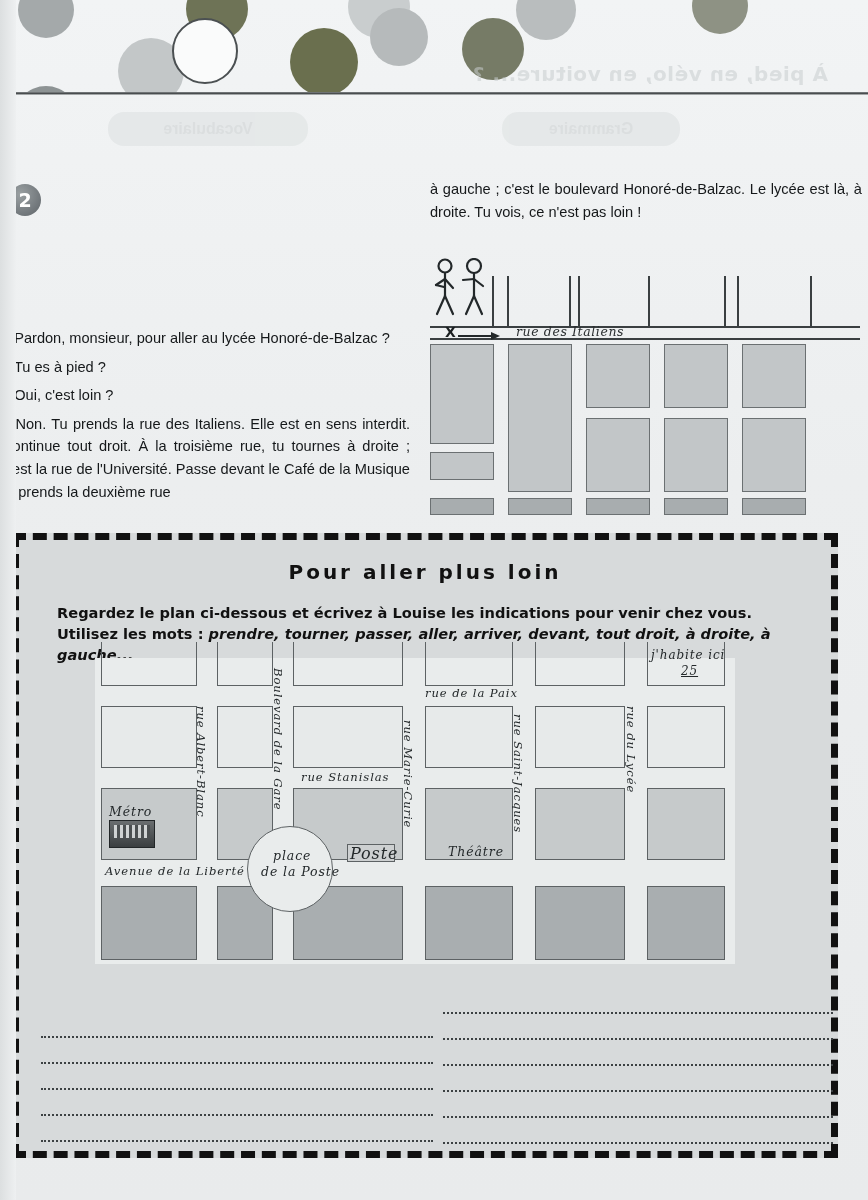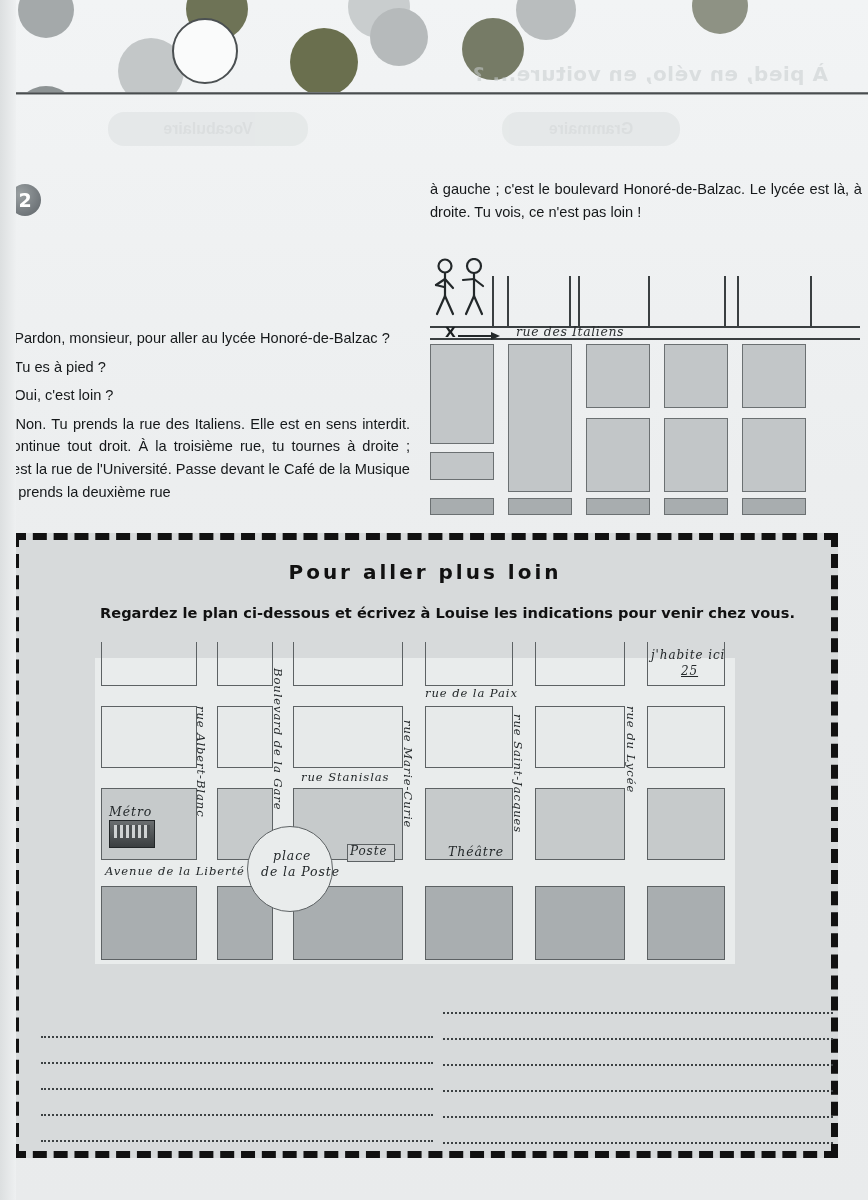--- a/index.html
+++ b/index.html
@@ -50,23 +50,23 @@
   .stick{position:absolute;}
   .m1label{position:absolute;font-family:"DejaVu Serif",serif;font-style:italic;
      font-size:12.5px;color:#2a2e30;letter-spacing:.6px;}
 
   
   .dbox{position:absolute;left:12px;top:533px;width:826px;height:625px;
      background:#d7dadb;border:7px dashed #111;box-sizing:border-box;}
   .dbox-title{position:absolute;left:0;right:0;top:20px;text-align:center;
      font-family:"DejaVu Sans",sans-serif;font-weight:bold;font-size:20px;
      letter-spacing:3px;color:#111;}
-  .dbox-sub{position:absolute;left:16px;top:62px;width:760px;
+  .dbox-sub{position:absolute;left:38px;top:62px;width:760px;
      font-family:"DejaVu Sans",sans-serif;font-weight:bold;font-size:14.6px;
-     line-height:21px;color:#111;text-align:right;}
+     line-height:21px;color:#111;}
   .dbox-sub i{font-style:italic;}
 
   
   .map2{position:absolute;left:76px;top:118px;width:640px;height:306px;
         background:#e9ecec;}
   .blk{position:absolute;border:1px solid #5d6264;box-sizing:border-box;}
   .b-w{background:#e7eaea;}
   .b-m{background:#c6cacb;}
   .b-d{background:#a9aeb0;}
   .edge{position:absolute;border:1px solid #5d6264;box-sizing:border-box;
@@ -193,20 +193,24 @@
     <div class="m1blk dk" style="left:234px;top:240px;width:62px;height:15px;"></div>
     <div class="m1blk dk" style="left:312px;top:240px;width:62px;height:15px;"></div>
   </div>
 
   <div class="dbox">
 
     <div class="dbox-title">Pour aller plus loin</div>
 
     <div class="dbox-sub">
       <div>Regardez le plan ci-dessous et écrivez à Louise les indications pour venir chez vous.</div>
+      <div>
+        <span>Utilisez les mots :</span>
+        <i>prendre, tourner, passer, aller, arriver, devant, tout droit, à droite, à gauche...</i>
+      </div>
     </div>
 
     <div class="map2">
 
       <div class="edge" style="left:6px;top:-16px;width:96px;height:44px;"></div>
       <div class="edge" style="left:122px;top:-16px;width:56px;height:44px;"></div>
       <div class="edge" style="left:198px;top:-16px;width:110px;height:44px;"></div>
       <div class="edge" style="left:330px;top:-16px;width:88px;height:44px;"></div>
       <div class="edge" style="left:440px;top:-16px;width:90px;height:44px;"></div>
       <div class="edge" style="left:552px;top:-16px;width:78px;height:44px;"></div>
@@ -235,21 +239,21 @@
       <div class="place" style="left:152px;top:168px;width:84px;height:84px;"></div>
 
       <div style="position:absolute;left:14px;top:162px;width:44px;height:26px;
                   background:linear-gradient(180deg,#6a6e70,#3a3e40);border:1px solid #222628;">
         <div style="position:absolute;left:4px;top:4px;width:36px;height:13px;
              background:repeating-linear-gradient(90deg,#cfd2d3 0 3px,#4b4f51 3px 6px);"></div>
       </div>
       <div class="hand" style="left:14px;top:146px;font-size:12.5px;">Métro</div>
 
       <div style="position:absolute;left:252px;top:186px;width:46px;height:16px;background:#cdd0d1;border:1px solid #5d6264;"></div>
-      <div class="hand" style="left:255px;top:186px;font-size:12px;text-align:right;">Poste</div>
+      <div class="hand" style="left:255px;top:186px;font-size:16px;text-align:right;">Poste</div>
 
       <div class="hand" style="left:353px;top:186px;font-size:12.5px;">Théâtre</div>
 
       <div class="hand" style="left:178px;top:190px;font-size:12.5px;">place</div>
       <div class="hand" style="left:166px;top:206px;font-size:12.5px;">de la Poste</div>
 
       <div class="hand" style="left:556px;top:-10px;font-size:12px;">j'habite ici</div>
       <div class="hand" style="left:586px;top:6px;font-size:12px;text-decoration:underline;">25</div>
 
       <div class="hand" style="left:206px;top:112px;">rue Stanislas</div>

